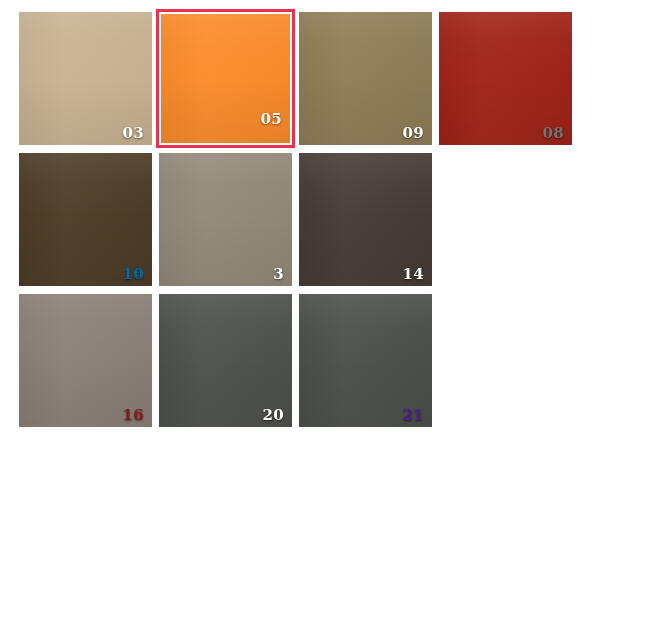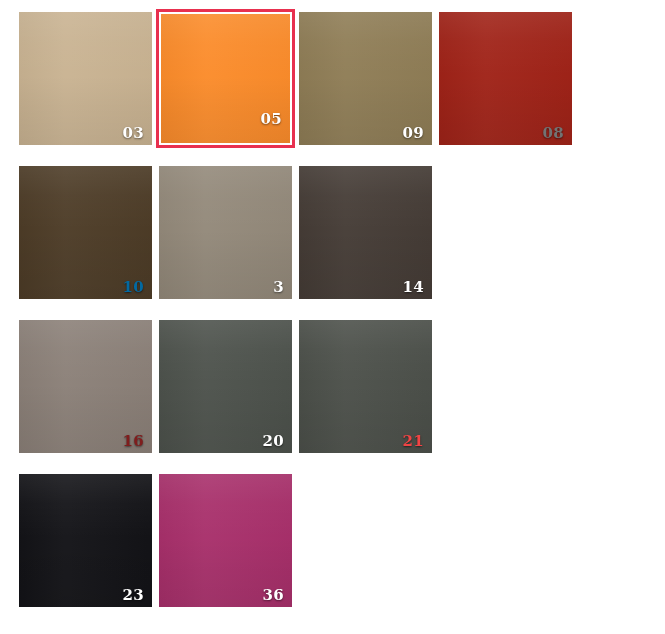--- a/index.html
+++ b/index.html
@@ -19,21 +19,21 @@
   #swatch-grid {
     position: relative;
     padding: 12px 0 0 19px;
     box-sizing: border-box;
     width: 665px;
   }
 
   .swatch-row {
     display: flex;
     flex-direction: row;
-    margin-bottom: 21px;
+    margin-bottom: 8px;
   }
 
   .swatch {
     position: relative;
     width: 133px;
     height: 133px;
     margin-right: 7px;
     box-sizing: border-box;
     cursor: pointer;
     overflow: hidden;
@@ -149,28 +149,16 @@
         <div class="label" style="color: #7f1d1d;">16</div>
       </div>
       <div class="swatch">
         <div class="fill" style="background-color: rgb(77, 82, 76);"></div>
         <div class="sheen"></div>
         <div class="label" style="color: rgb(255, 255, 255);">20</div>
       </div>
       <div class="swatch">
         <div class="fill" style="background-color: rgb(76, 80, 74);"></div>
         <div class="sheen"></div>
-        <div class="label" style="color: #ef4444;">21</div>
-      </div>
-    </div>
-    <div class="swatch-row">
-      <div class="swatch">
-        <div class="fill" style="background-color: rgb(19, 19, 23);"></div>
-        <div class="sheen"></div>
-        <div class="label" style="color: rgb(255, 255, 255);">23</div>
-      </div>
-      <div class="swatch">
-        <div class="fill" style="background-color: rgb(168, 48, 107);"></div>
-        <div class="sheen"></div>
-        <div class="label" style="color: rgb(255, 255, 255);">36</div>
+        <div class="label" style="color: #4c1d95;">21</div>
       </div>
     </div>
   </div>
 
 </body></html>

